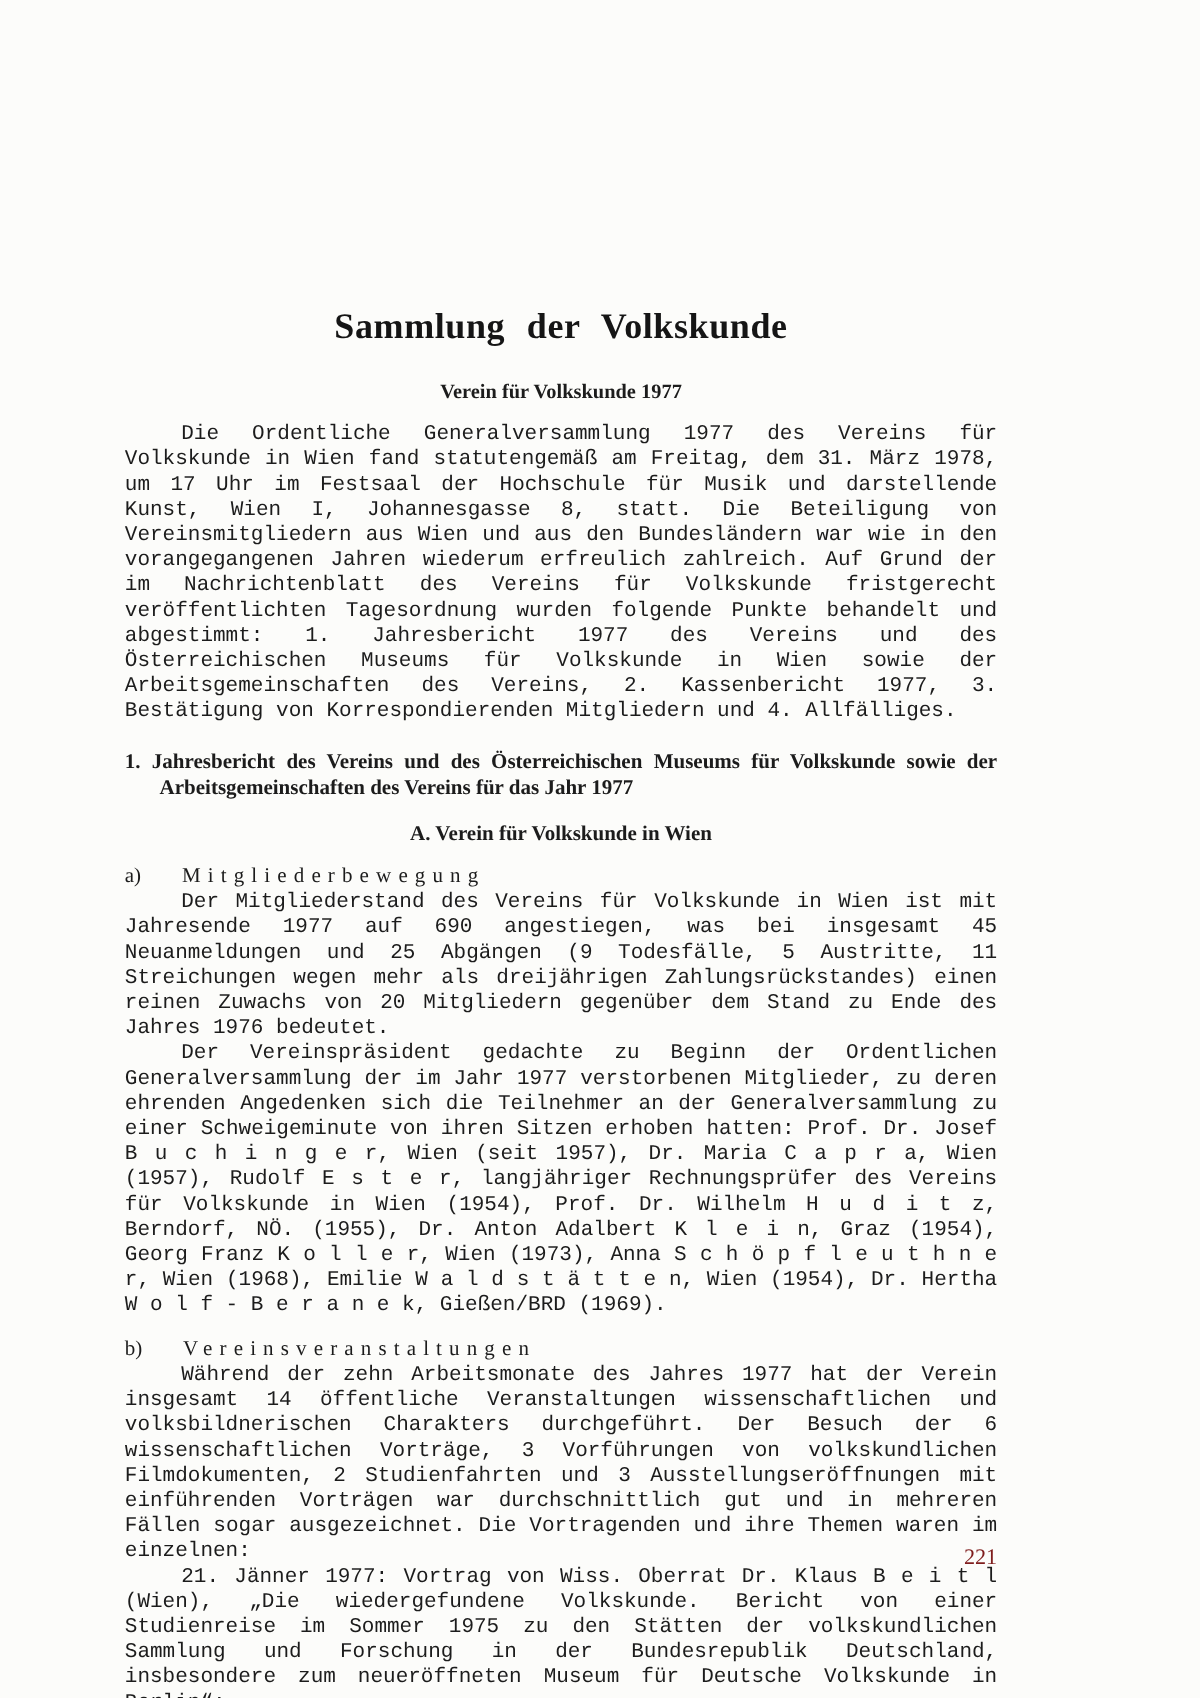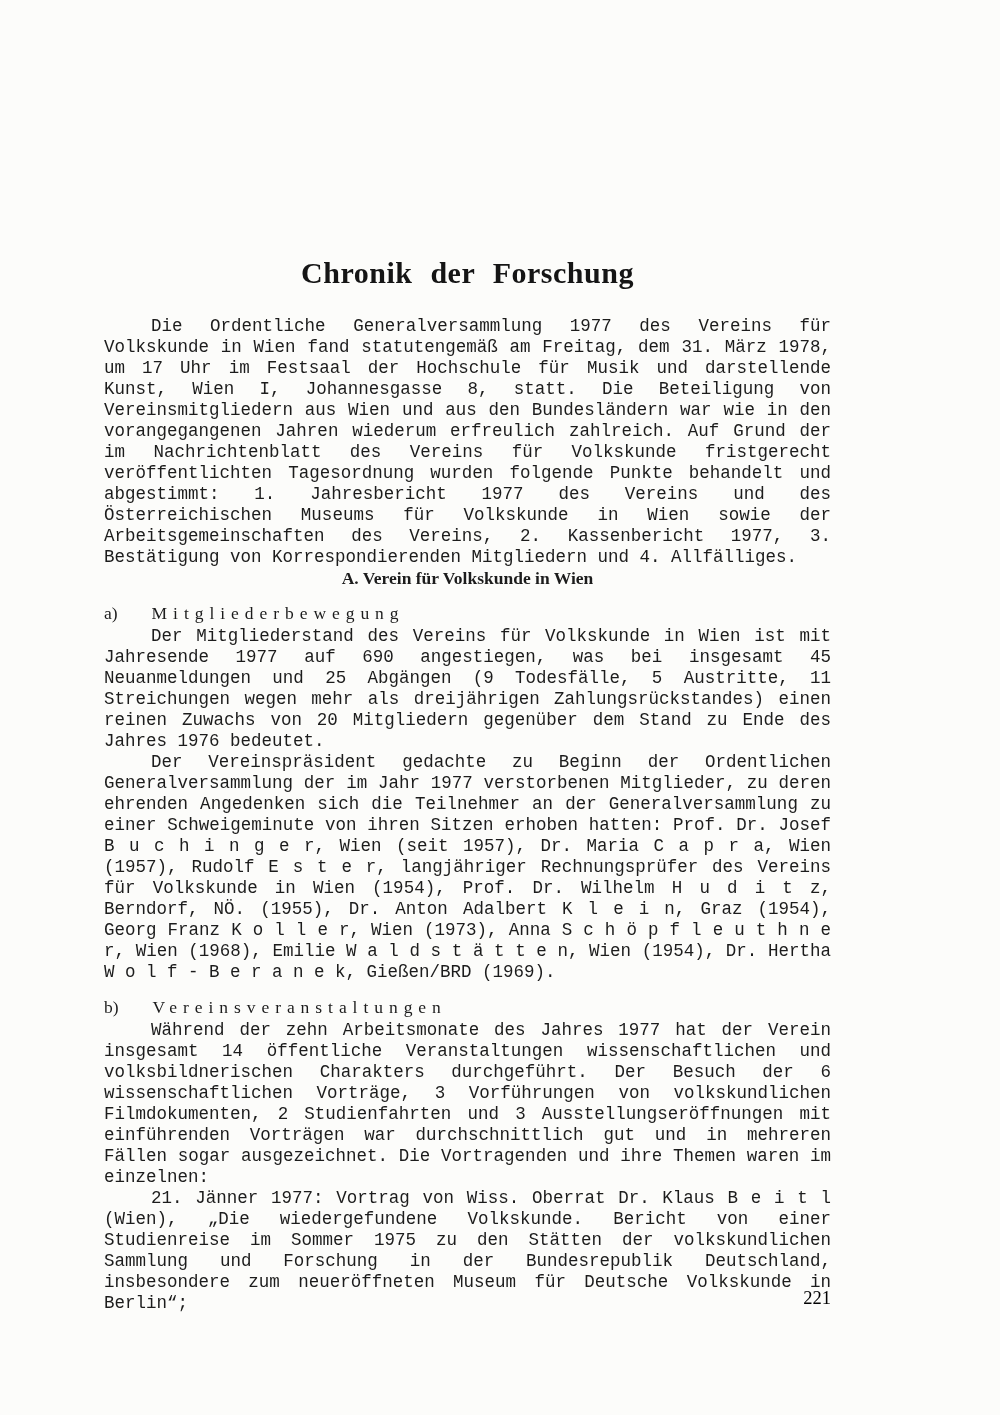--- a/index.html
+++ b/index.html
@@ -69,33 +69,35 @@
   .section-label .spaced {
     letter-spacing: 0.34em;
     margin-left: 25px;
   }
   .page-number {
     position: absolute;
     top: 1288px;
     right: 169px;
     font-size: 18.5px;
     font-weight: 500;
-    color: #000000;
+    color: #7f1d1d;
   }
 </style>
 </head>
 <body>
 
 <div class="page">
 
-  <h1 class="title">Chronik der Forschung</h1>
+  <h1 class="title">Sammlung der Volkskunde</h1>
 
+  <h2 class="subtitle">Verein für Volkskunde 1977</h2>
 
   <p class="body indent">Die Ordentliche Generalversammlung 1977 des Vereins für Volkskunde in Wien fand statutengemäß am Freitag, dem 31. März 1978, um 17 Uhr im Festsaal der Hochschule für Musik und darstellende Kunst, Wien I, Johannesgasse 8, statt. Die Beteiligung von Vereinsmitgliedern aus Wien und aus den Bundesländern war wie in den vorangegangenen Jahren wiederum erfreulich zahlreich. Auf Grund der im Nachrichtenblatt des Vereins für Volkskunde fristgerecht veröffentlichten Tagesordnung wurden folgende Punkte behandelt und abgestimmt: 1. Jahresbericht 1977 des Vereins und des Österreichischen Museums für Volkskunde in Wien sowie der Arbeitsgemeinschaften des Vereins, 2. Kassenbericht 1977, 3. Bestätigung von Korrespondierenden Mitgliedern und 4. Allfälliges.</p>
 
+  <h3 class="heading1">1. Jahresbericht des Vereins und des Österreichischen Museums für Volkskunde sowie der Arbeitsgemeinschaften des Vereins für das Jahr 1977</h3>
 
   <h4 class="subheading">A. Verein für Volkskunde in Wien</h4>
 
   <p class="section-label">
     <span class="prefix">a)</span><span class="spaced">Mitgliederbewegung</span>
   </p>
 
   <p class="body indent">Der Mitgliederstand des Vereins für Volkskunde in Wien ist mit Jahresende 1977 auf 690 angestiegen, was bei insgesamt 45 Neuanmeldungen und 25 Abgängen (9 Todesfälle, 5 Austritte, 11 Streichungen wegen mehr als dreijährigen Zahlungsrückstandes) einen reinen Zuwachs von 20 Mitgliedern gegenüber dem Stand zu Ende des Jahres 1976 bedeutet.</p>
 
   <p class="body indent">Der Vereinspräsident gedachte zu Beginn der Ordentlichen Generalversammlung der im Jahr 1977 verstorbenen Mitglieder, zu deren ehrenden Angedenken sich die Teilnehmer an der Generalversammlung zu einer Schweigeminute von ihren Sitzen erhoben hatten: Prof. Dr. Josef B u c h i n g e r, Wien (seit 1957), Dr. Maria C a p r a, Wien (1957), Rudolf E s t e r, langjähriger Rechnungsprüfer des Vereins für Volkskunde in Wien (1954), Prof. Dr. Wilhelm H u d i t z, Berndorf, NÖ. (1955), Dr. Anton Adalbert K l e i n, Graz (1954), Georg Franz K o l l e r, Wien (1973), Anna S c h ö p f l e u t h n e r, Wien (1968), Emilie W a l d s t ä t t e n, Wien (1954), Dr. Hertha W o l f - B e r a n e k, Gießen/BRD (1969).</p>

